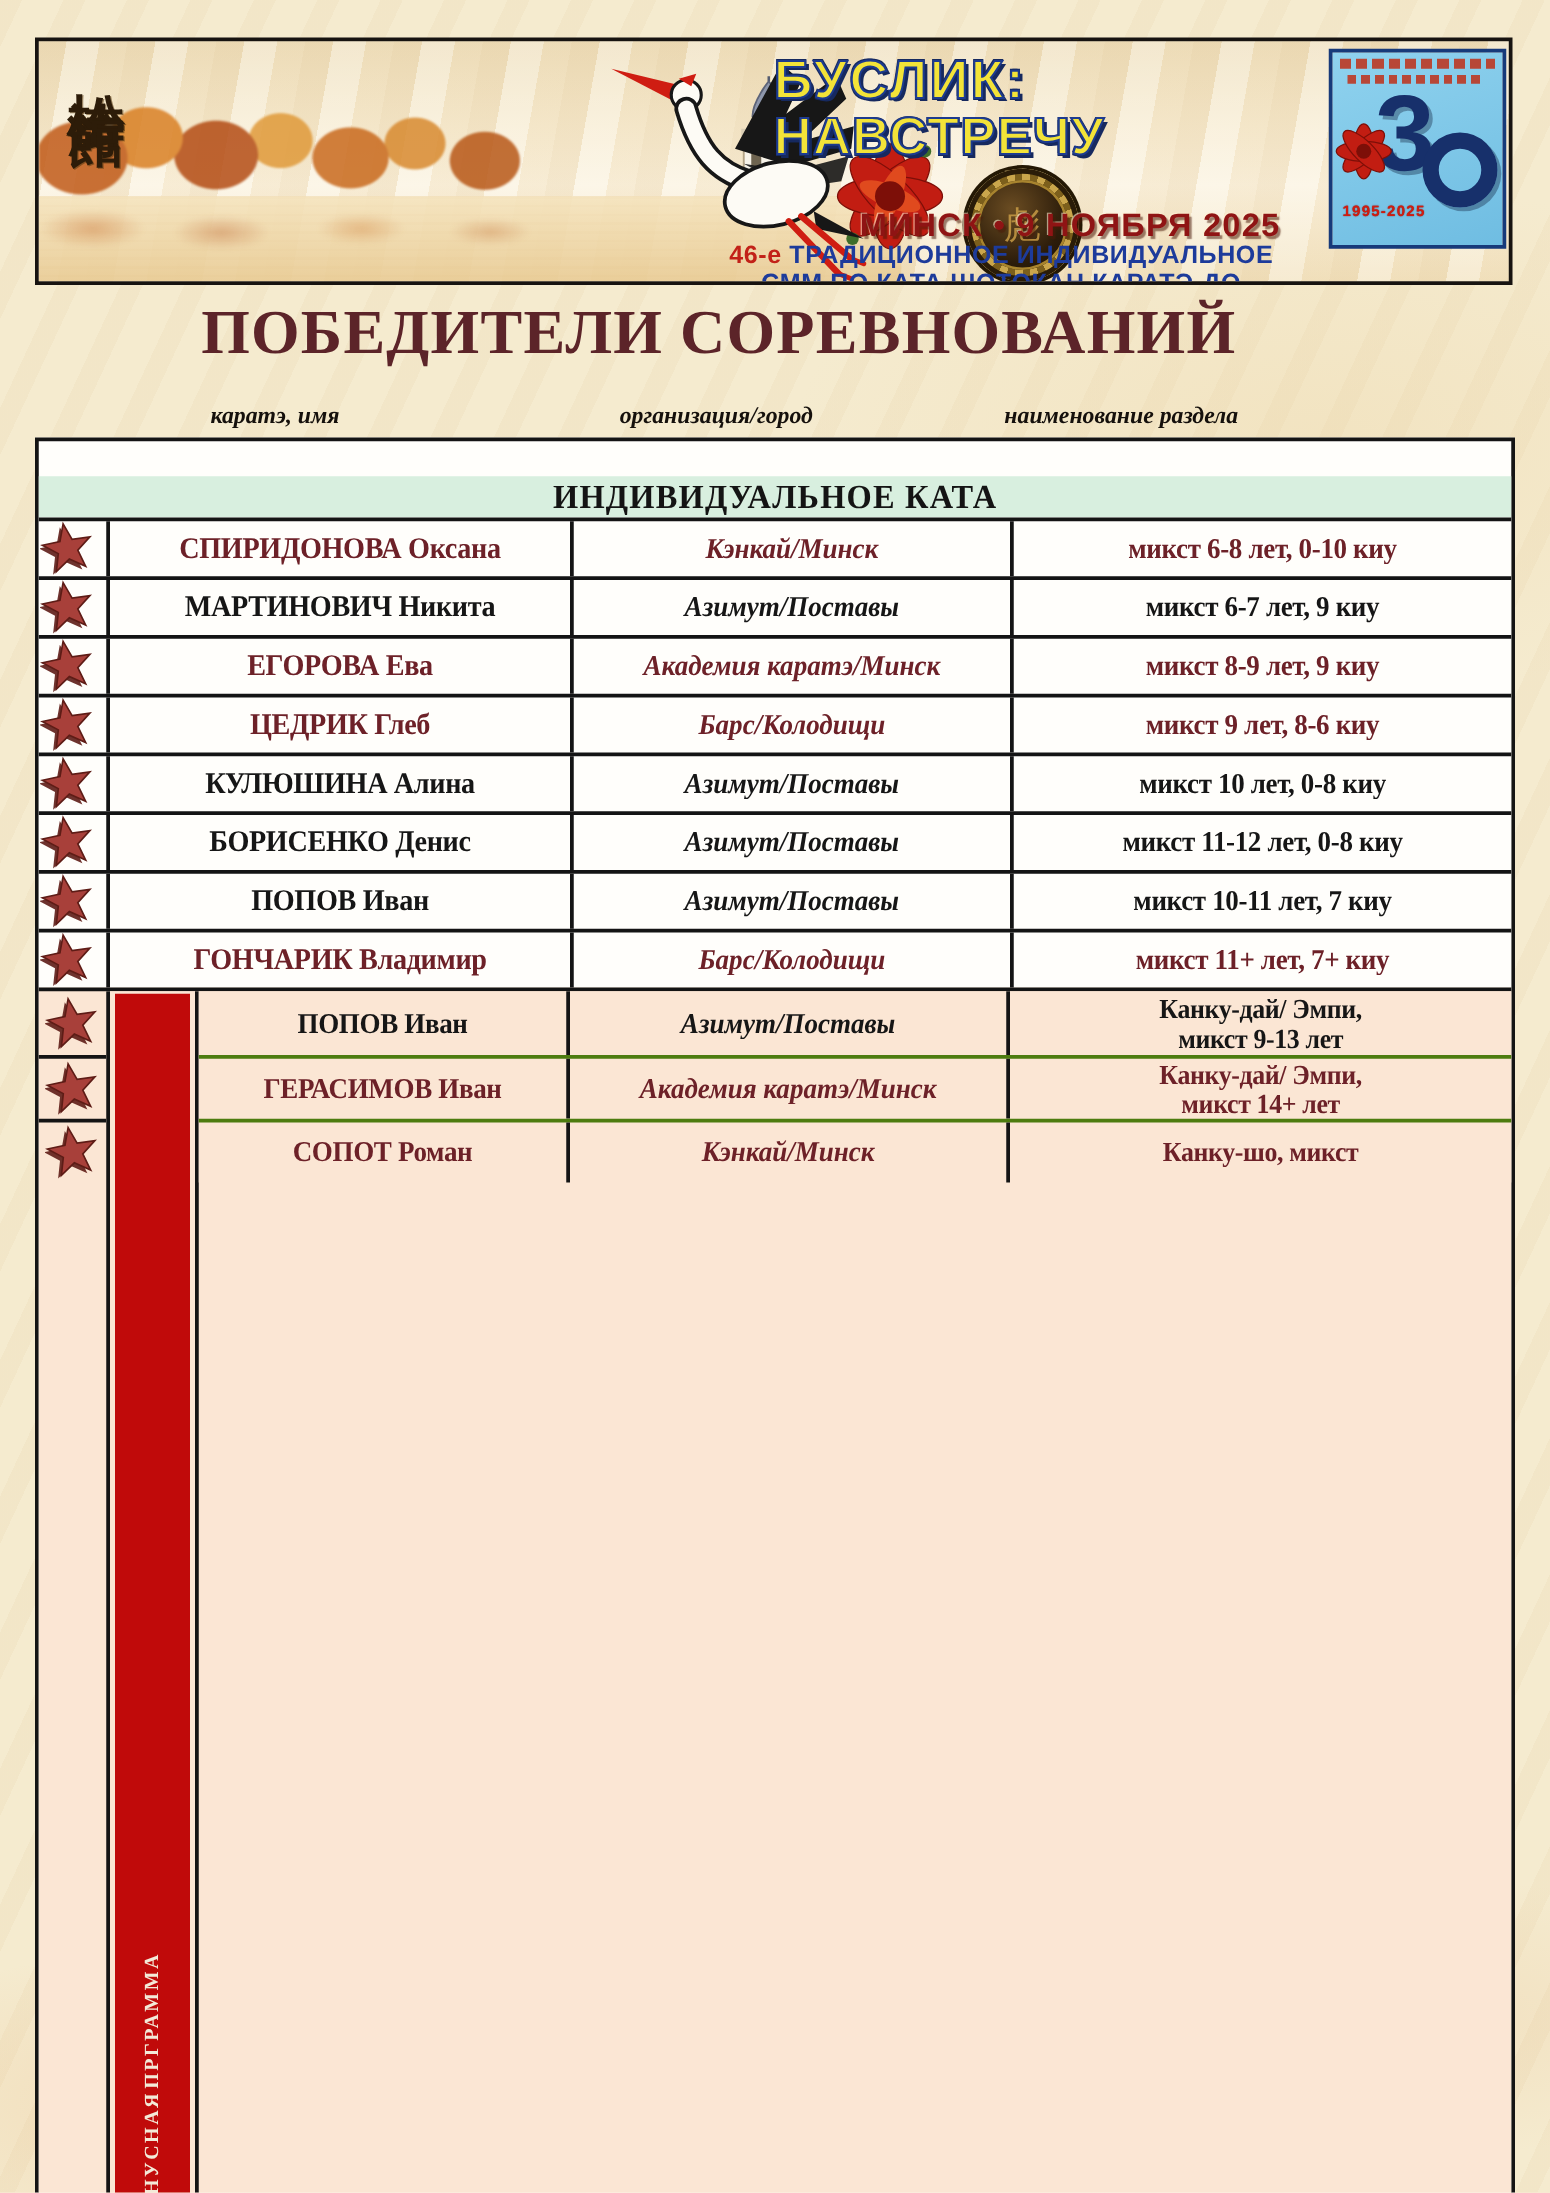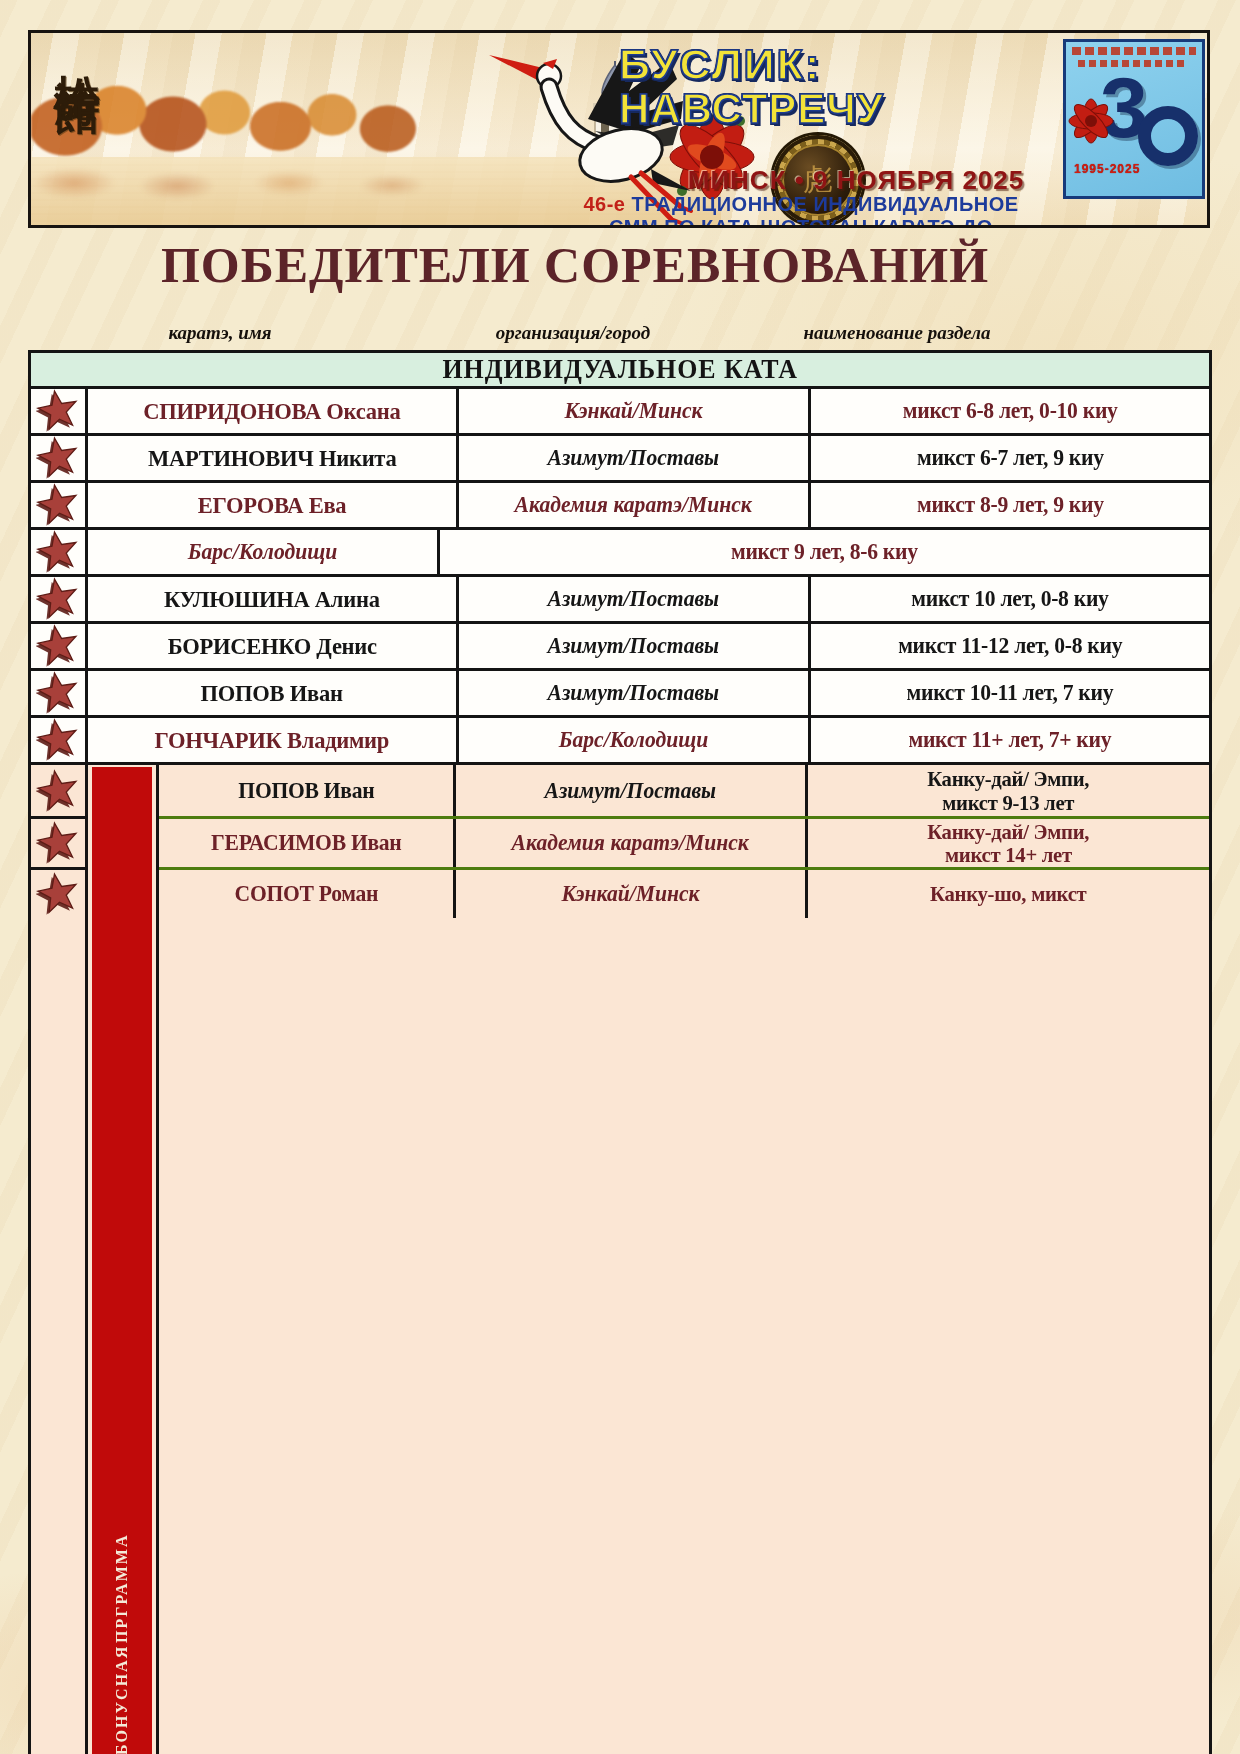--- a/index.html
+++ b/index.html
@@ -94,21 +94,21 @@
   .col-label-1{left:220px;} .col-label-2{left:562px;margin-left:11px;} .col-label-3{left:897px;}
   
   .results-table{position:absolute;left:28px;top:350px;width:1184px;box-sizing:border-box;
     border:3px solid #141414;background:#fffefb;}
   .section-header{height:33px;display:flex;align-items:center;justify-content:center;
     border-top:3px solid #141414;box-sizing:border-box;}
   .results-table > :first-child{border-top:none;}
   .sh-text{font-weight:700;font-size:27px;letter-spacing:1px;color:#141414;
     transform:scaleX(.96);white-space:nowrap;}
   .t-row{display:flex;border-top:3px solid #141414;box-sizing:border-box;background:#fffefb;}
-  .cell{display:flex;flex-direction:column;align-items:center;justify-content:center;
+  .cell{display:flex;flex-direction:column;justify-content:center;
     box-sizing:border-box;text-align:center;overflow:visible;}
   .cell + .cell{border-left:3px solid #141414;}
   .cell-star{width:54px;flex:none;}
   .cell-name{width:371px;flex:none;}
   .cell-org{width:352px;flex:none;}
   .cell-cat{flex:1;}
   .line{line-height:1.12;transform:scaleX(.94);white-space:nowrap;}
   .cell-name .line{font-weight:700;font-size:24px;letter-spacing:-.3px;}
   .cell-org  .line{font-weight:700;font-style:italic;font-size:23px;}
   .cell-cat  .line{font-weight:700;font-size:23px;letter-spacing:-.3px;}
@@ -223,21 +223,21 @@
     </svg>
   </div>
 </div>
 
 <div class="page-title">ПОБЕДИТЕЛИ СОРЕВНОВАНИЙ</div>
 <div class="col-label col-label-1">каратэ, имя</div>
 <div class="col-label col-label-2">организация/город</div>
 <div class="col-label col-label-3">наименование раздела</div>
 
 <div class="results-table">
-    <div class="section-header" style="background: rgb(216, 239, 223);">
+    <div class="section-header" style="background: rgb(216, 239, 223); margin-top: 28px;">
       <span class="sh-text">ИНДИВИДУАЛЬНОЕ КАТА</span>
     </div>
     <div class="t-row row-individual tone-red">
       <div class="cell cell-star">
         <div class="star-wrap">
           <svg width="44" height="44" viewBox="0 0 50 50">
             <polygon points="25,2 30.6,17.3 46.9,17.9 34,27.9 38.5,43.6 25,34.5 11.5,43.6 16,27.9 3.1,17.9 19.4,17.3" fill="#5e1c16" transform="translate(-3,3) rotate(-10 25 25)" opacity="0.9"></polygon>
             <polygon points="25,2 30.6,17.3 46.9,17.9 34,27.9 38.5,43.6 25,34.5 11.5,43.6 16,27.9 3.1,17.9 19.4,17.3" fill="#a8403a" stroke="#5e1c16" stroke-width="1.5" transform="rotate(-10 25 25)"></polygon>
           </svg>
         </div>
@@ -291,20 +291,23 @@
       </div>
     </div>
     <div class="t-row row-individual tone-red">
       <div class="cell cell-star">
         <div class="star-wrap">
           <svg width="44" height="44" viewBox="0 0 50 50">
             <polygon points="25,2 30.6,17.3 46.9,17.9 34,27.9 38.5,43.6 25,34.5 11.5,43.6 16,27.9 3.1,17.9 19.4,17.3" fill="#5e1c16" transform="translate(-3,3) rotate(-10 25 25)" opacity="0.9"></polygon>
             <polygon points="25,2 30.6,17.3 46.9,17.9 34,27.9 38.5,43.6 25,34.5 11.5,43.6 16,27.9 3.1,17.9 19.4,17.3" fill="#a8403a" stroke="#5e1c16" stroke-width="1.5" transform="rotate(-10 25 25)"></polygon>
           </svg>
         </div>
+      </div>
+      <div class="cell cell-name">
+        <div class="line">ЦЕДРИК Глеб</div>
       </div>
       <div class="cell cell-org">
         <div class="line">Барс/Колодищи</div>
       </div>
       <div class="cell cell-cat">
         <div class="line">микст 9 лет, 8-6 киу</div>
       </div>
     </div>
     <div class="t-row row-individual tone-black">
       <div class="cell cell-star">

